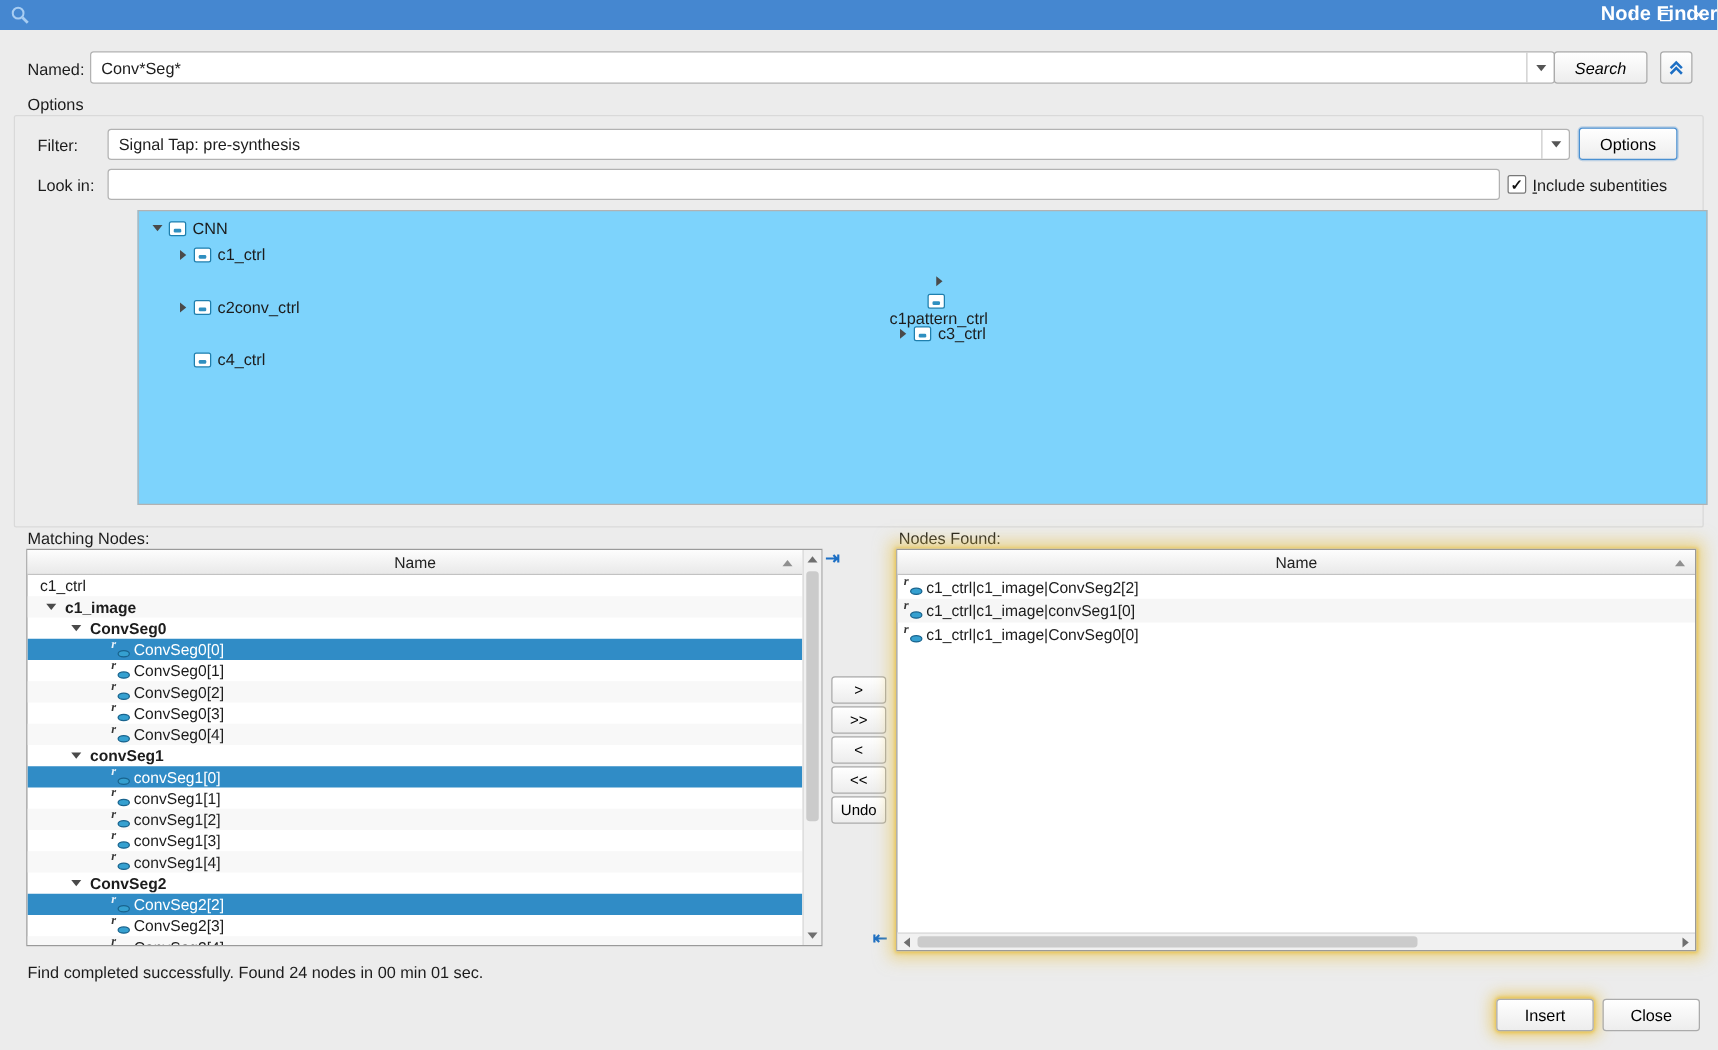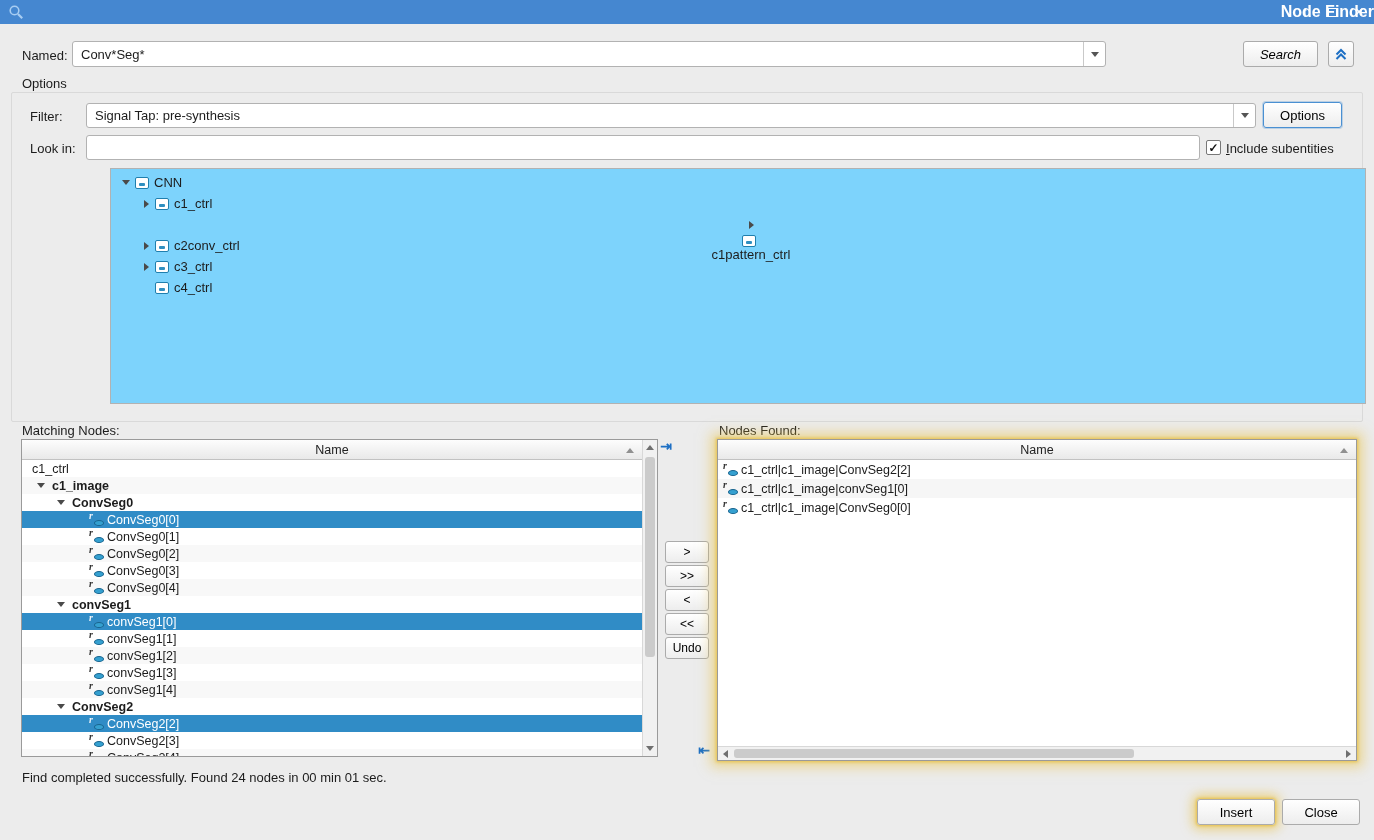--- a/index.html
+++ b/index.html
@@ -92,21 +92,21 @@
     <span class="win-controls">
       <span class="win-btn">↑</span>
       <span class="win-btn">
           <span class="maxbox"></span>
         </span>
       <span class="win-btn">✕</span>
     </span>
   </div>
 
   <span class="lbl" style="left:22px; top:48px;">Named:</span>
-  <div class="combo" style="left:72px; top:41px; width:1034px; height:26px;">
+  <div class="combo" style="left:72px; top:41px; width:1172px; height:26px;">
     <span class="val">Conv*Seg*</span>
     <span class="dd"></span>
   </div>
   <button class="btn" style="left:1243px; top:41px; width:75px; height:26px;font-style:italic;">Search</button>
   <button class="btn" style="left:1328px; top:41px; width:26px; height:26px;">
     <span style="display:flex;">
       <svg width="14" height="14" viewBox="0 0 14 14">
         <path d="M2.5 7.5 L7 3 L11.5 7.5" stroke="#1d6fc4" fill="none" stroke-width="2"></path>
         <path d="M2.5 12 L7 7.5 L11.5 12" stroke="#1d6fc4" fill="none" stroke-width="2"></path>
       </svg>
@@ -144,21 +144,21 @@
       <div class="tree-row" style="padding-left: 26px; flex-direction: column;">
         <span class="tri right"></span>
         <span class="ent-icon"></span>
         <span class="tree-label">c1pattern_ctrl</span>
       </div>
       <div class="tree-row" style="padding-left: 26px;">
         <span class="tri right"></span>
         <span class="ent-icon"></span>
         <span class="tree-label">c2conv_ctrl</span>
       </div>
-      <div class="tree-row" style="padding-left: 26px;">
+      <div class="tree-row" style="padding-left: 26px; justify-content: center;">
         <span class="tri right"></span>
         <span class="ent-icon"></span>
         <span class="tree-label">c3_ctrl</span>
       </div>
       <div class="tree-row" style="padding-left: 26px;">
         <span class="tri"></span>
         <span class="ent-icon"></span>
         <span class="tree-label">c4_ctrl</span>
       </div>
     </div>

